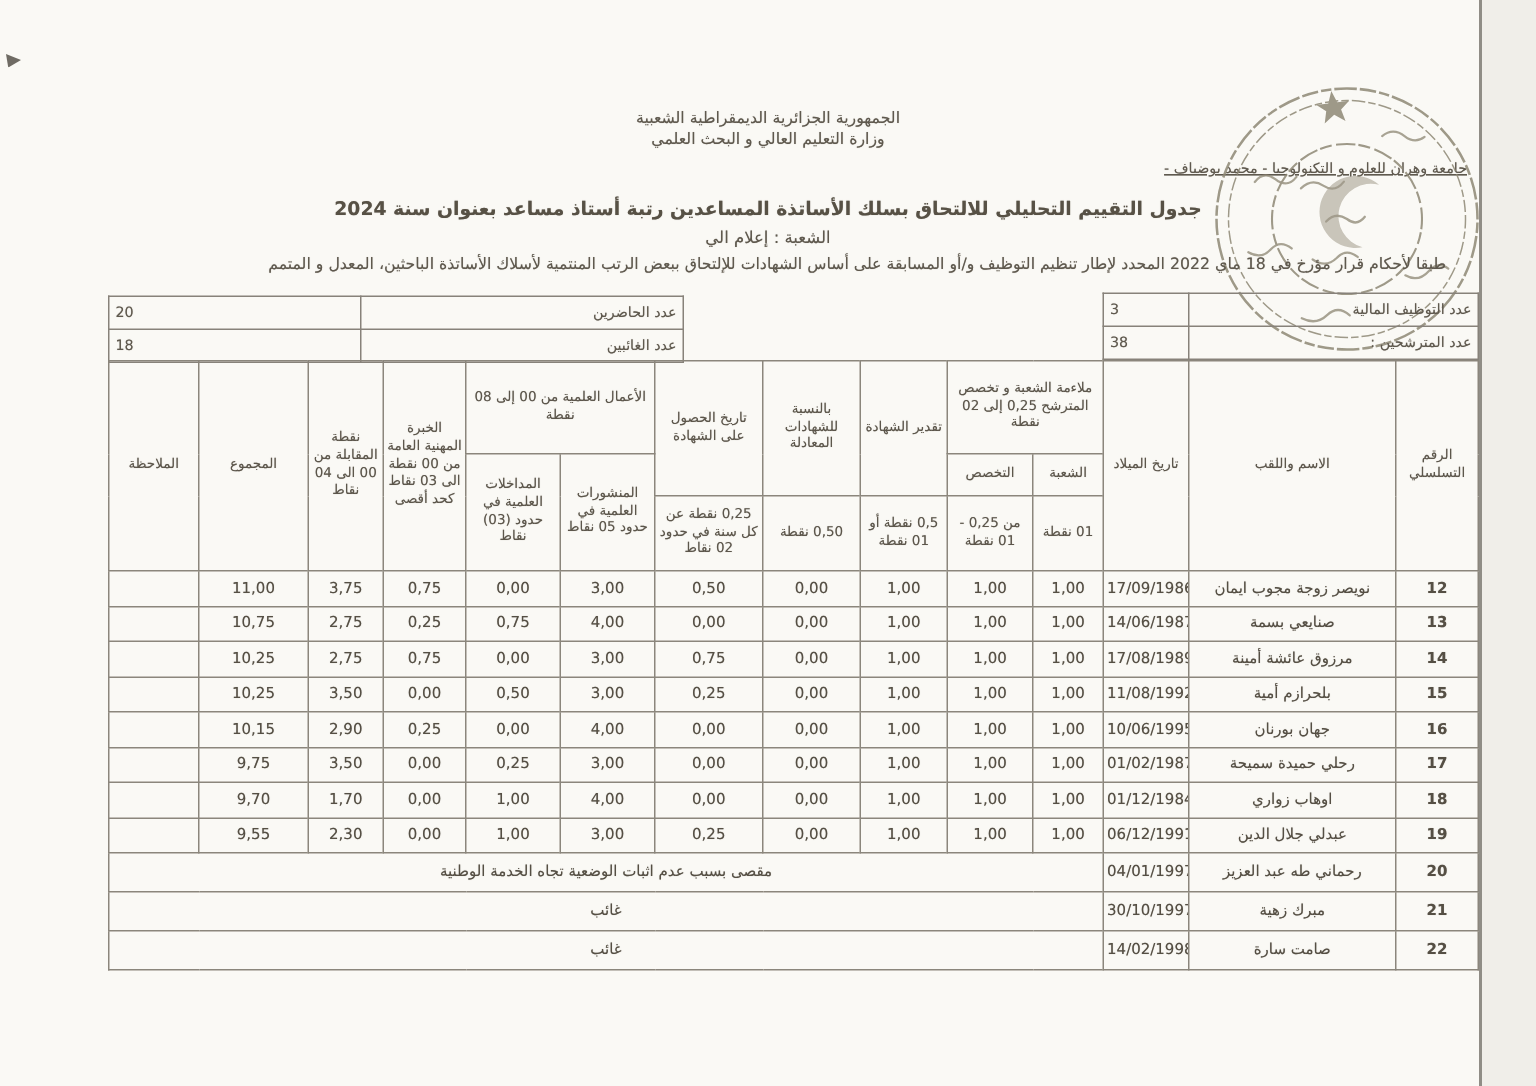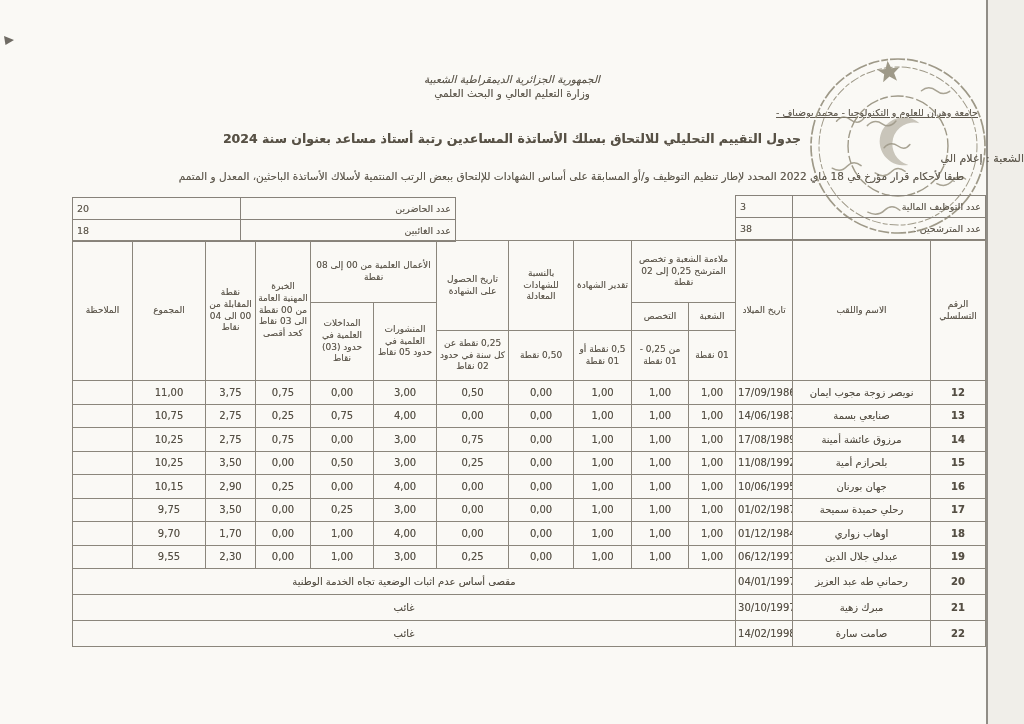--- a/index.html
+++ b/index.html
@@ -10,27 +10,27 @@
     color:#5f594e;
   }
   .txt{ text-shadow:0 0 .5px rgba(95,89,78,.55); }
   
   .edge-line{position:absolute;left:986px;top:0;width:2px;height:724px;background:#908d86;}
   .edge-strip{position:absolute;left:988px;top:0;width:36px;height:724px;background:#f0eee9;}
   .corner-mark{position:absolute;left:4px;top:36px;width:10px;height:9px;background:#56524a;
     clip-path:polygon(0 0,100% 45%,15% 100%);opacity:.85;}
   
   .gov{position:absolute;left:0;width:100%;text-align:center;font-size:10.5px;direction:rtl;}
-  .gov1{top:73px;font-style:italic;}
+  .gov1{top:73px;}
   .gov2{top:87px;text-align:center;}
   .univ{position:absolute;right:46px;top:106px;width:260px;text-align:right;direction:rtl;font-size:9.5px;line-height:1.45;text-decoration:underline;}
   .univ .l2{padding-left:36px;}
   .doc-title{position:absolute;left:0;top:131px;width:100%;text-align:center;direction:rtl;
     font-size:12.5px;font-weight:bold;color:#575145;}
-  .branch{position:absolute;left:0;top:152px;width:100%;text-align:right;direction:rtl;font-size:11px;}
+  .branch{position:absolute;left:0;top:152px;width:100%;text-align:center;direction:rtl;font-size:11px;}
   .decree{position:absolute;right:60px;top:170px;width:710px;text-align:right;direction:rtl;
     font-size:10.5px;white-space:nowrap;}
   
   .stamp{position:absolute;left:800px;top:48px;transform:rotate(-7deg);opacity:.85;}
   
   table.stats{border-collapse:collapse;table-layout:fixed;position:absolute;direction:rtl;}
   table.stats td{border:1px solid #87827a;font-size:9.5px;padding:0 4px;height:21px;
     white-space:nowrap;overflow:hidden;}
   #stats-right{left:735px;top:195px;width:250px;}
   #stats-right col.lab{width:193px;} #stats-right col.val{width:57px;}
@@ -298,21 +298,21 @@
         <td class="c-val txt">1,00</td>
         <td class="c-val txt">0,00</td>
         <td class="c-val txt">2,30</td>
         <td class="c-val txt">9,55</td>
         <td class="c-val txt"></td>
       </tr>
       <tr class="merged">
         <td class="c-num txt">20</td>
         <td class="c-name txt">رحماني طه عبد العزيز</td>
         <td class="c-dob txt">04/01/1997</td>
-        <td class="c-merged txt" colspan="11">مقصى أساس عدم اثبات الوضعية تجاه الخدمة الوطنية</td>
+        <td class="c-merged txt" colspan="11">مقصى بسبب عدم اثبات الوضعية تجاه الخدمة الوطنية</td>
       </tr>
       <tr class="merged">
         <td class="c-num txt">21</td>
         <td class="c-name txt">مبرك زهية</td>
         <td class="c-dob txt">30/10/1997</td>
         <td class="c-merged txt" colspan="11">غائب</td>
       </tr>
       <tr class="merged">
         <td class="c-num txt">22</td>
         <td class="c-name txt">صامت سارة</td>

